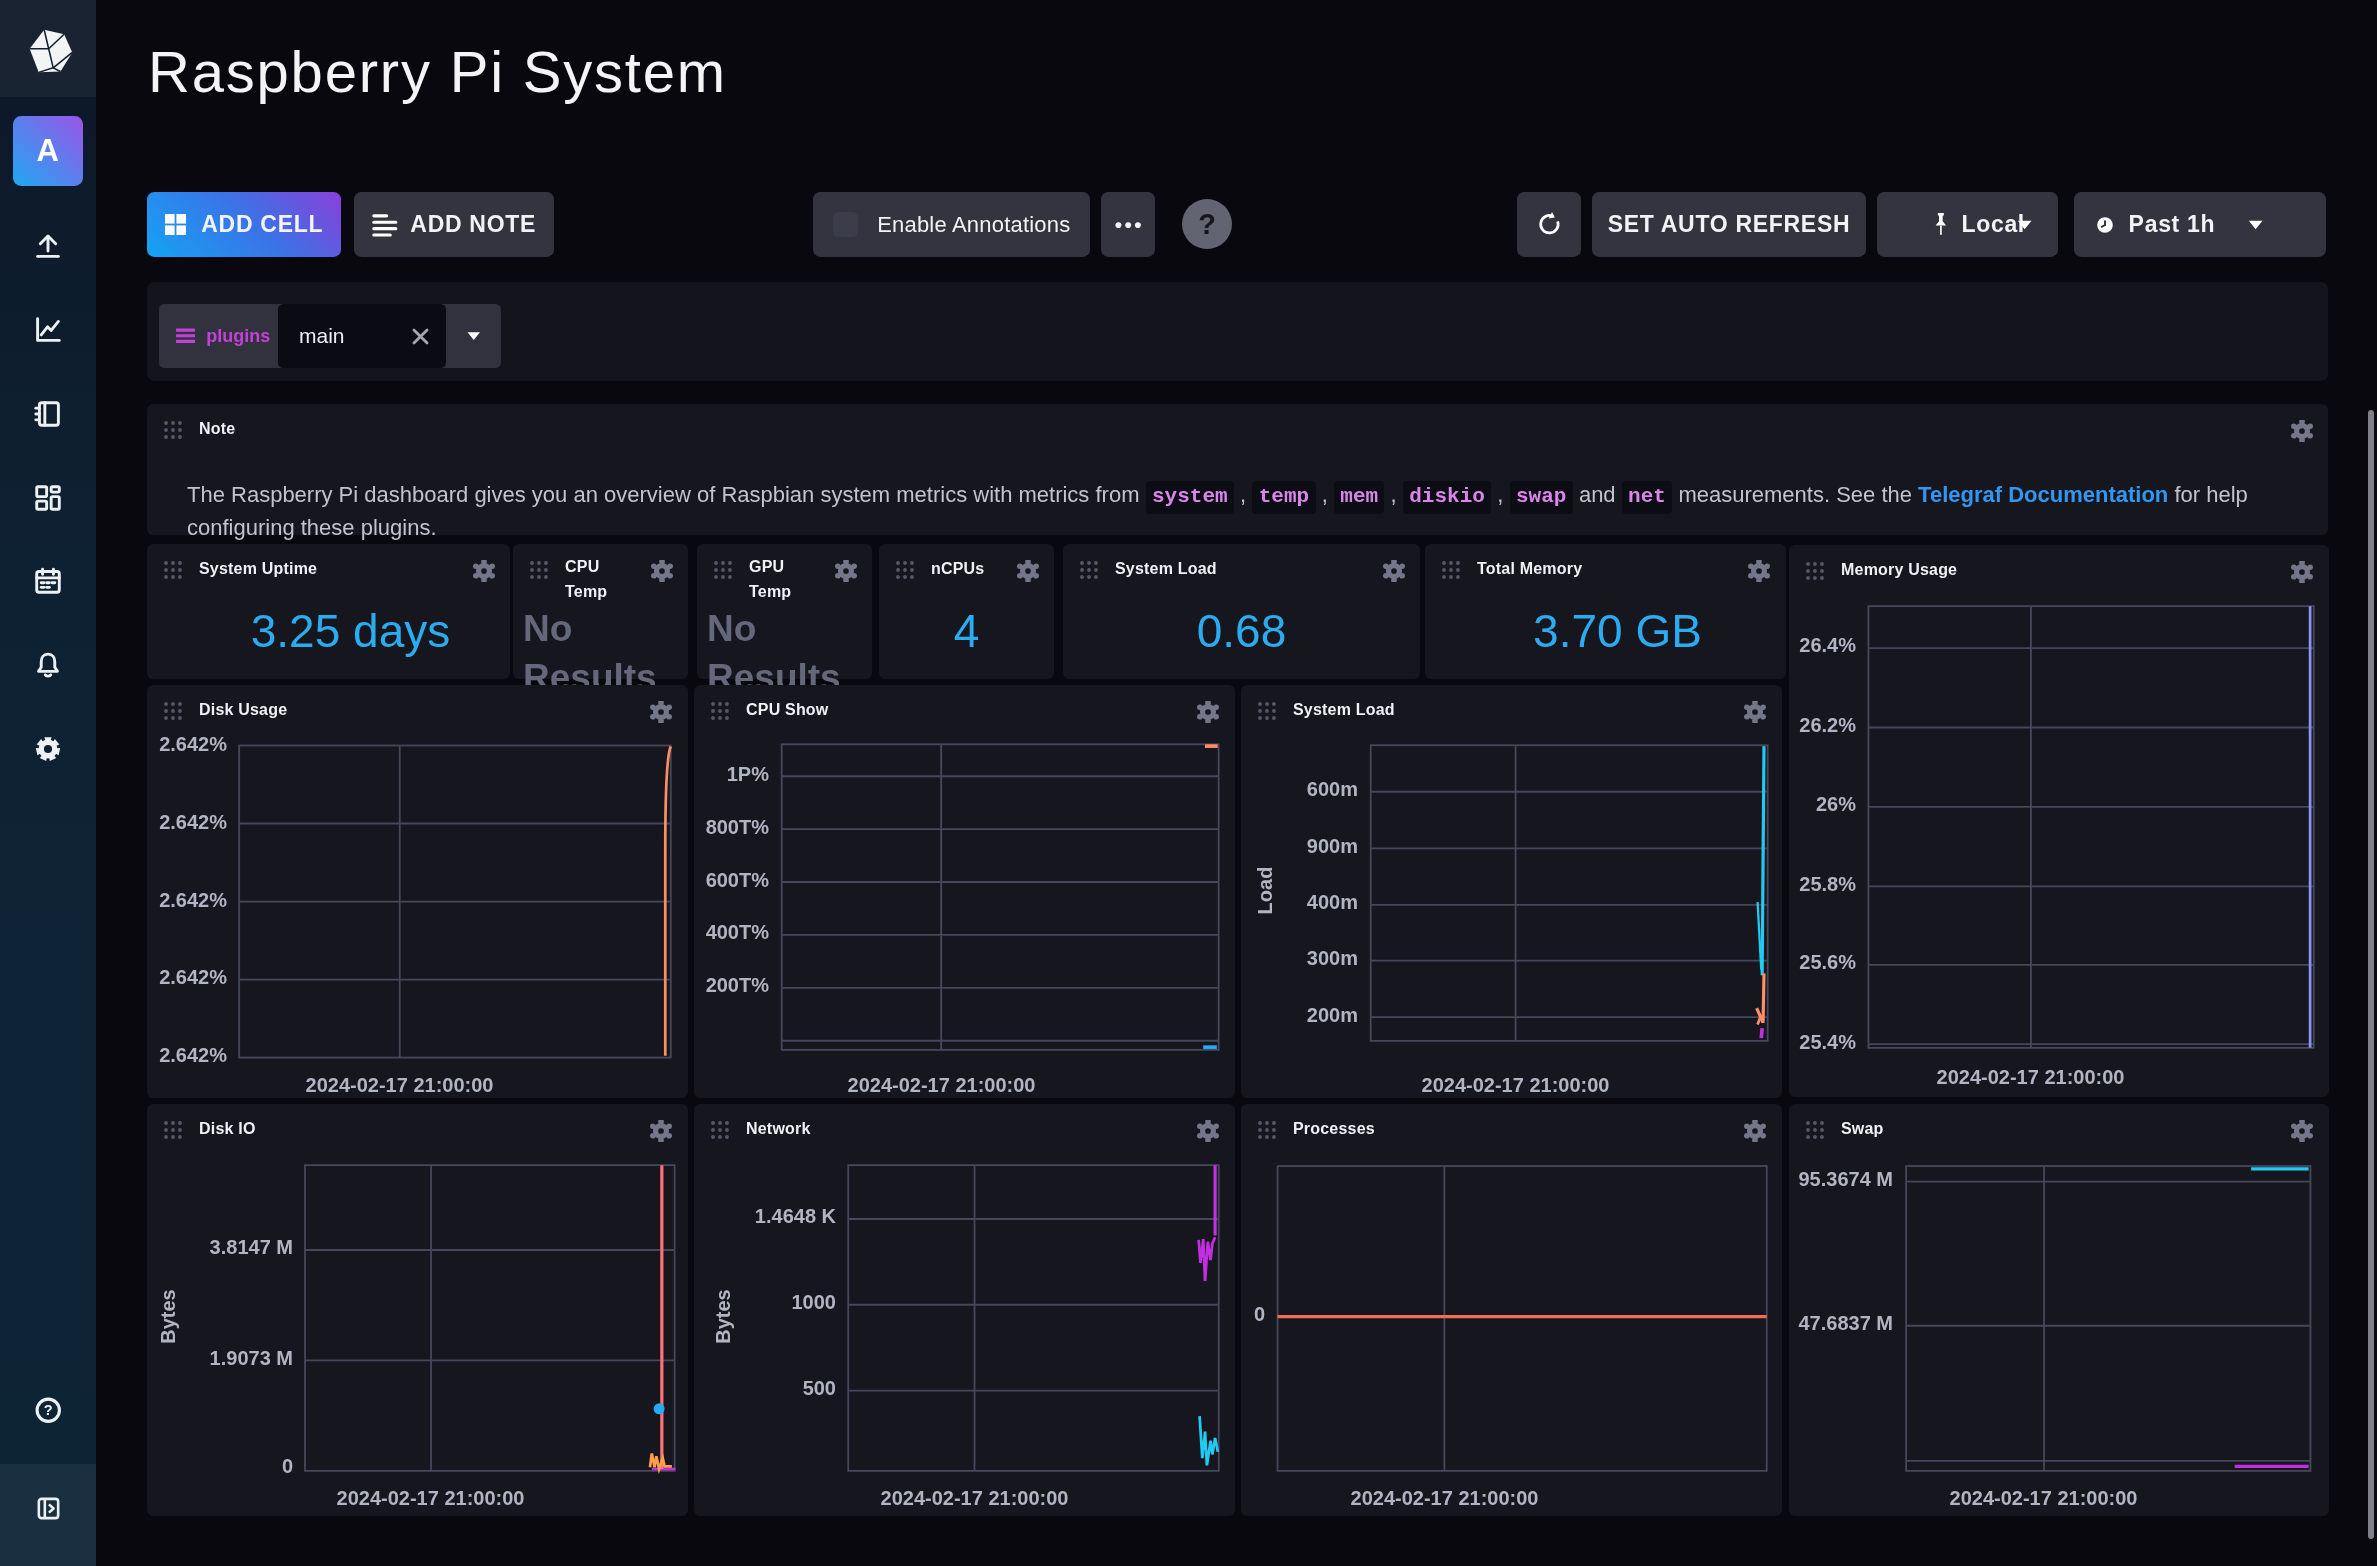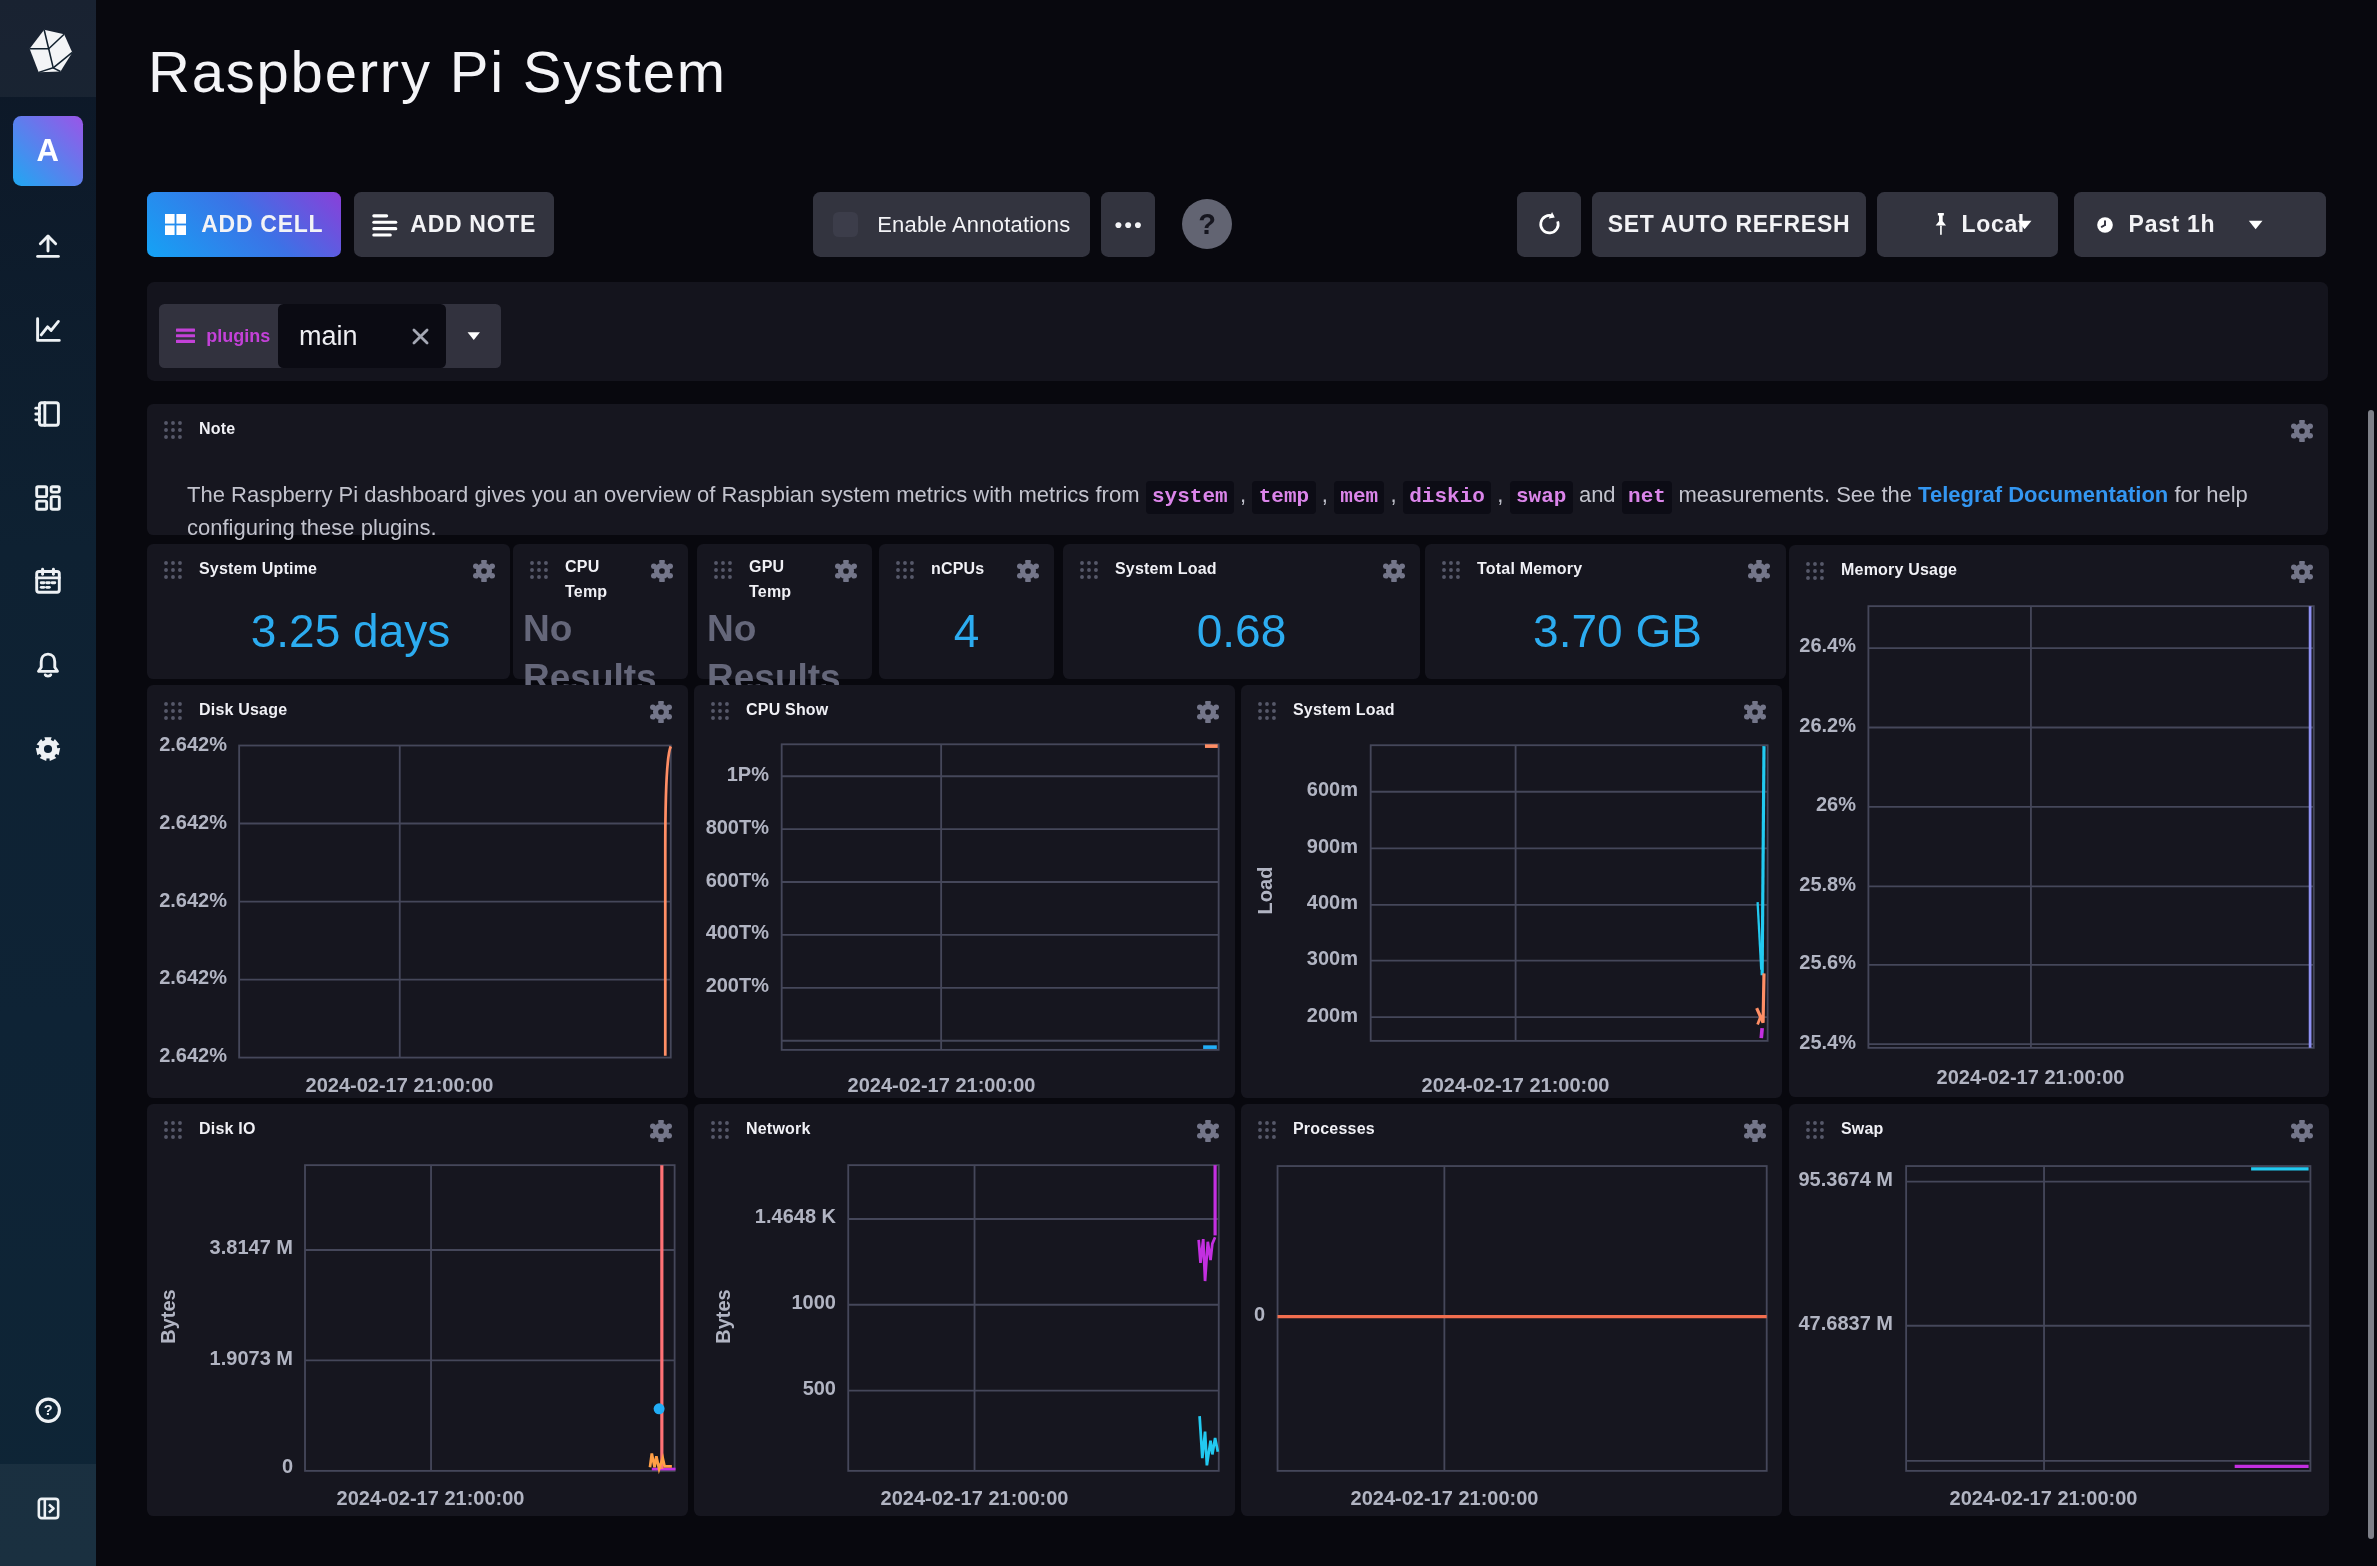--- a/index.html
+++ b/index.html
@@ -149,21 +149,21 @@
         <svg width="19" height="15.5" viewBox="0 0 22 18" style="margin-right:11px;flex:none">
           <g stroke="#c341d8" stroke-width="3.6" stroke-linecap="round">
             <line x1="1" y1="2.5" x2="21" y2="2.5"></line>
             <line x1="1" y1="9" x2="21" y2="9"></line>
             <line x1="1" y1="15.5" x2="21" y2="15.5"></line>
           </g>
         </svg>
         <span style="color:#c341d8;font-weight:bold;font-size:18px">plugins</span>
       </div>
       <div style="width:168px;height:64px;background:#0b0b13;border-radius:5.5px;display:flex;align-items:center;padding:0 16.4px 0 21px;">
-        <span style="color:#eeeef2;font-size:27px;flex:1">main</span>
+        <span style="color:#eeeef2;font-size:21px;flex:1">main</span>
         <svg width="19" height="19" viewBox="0 0 26 26">
           <g stroke="#a4a7b3" stroke-width="3.8" stroke-linecap="round">
             <line x1="4" y1="4" x2="22" y2="22"></line>
             <line x1="22" y1="4" x2="4" y2="22"></line>
           </g>
         </svg>
       </div>
       <div style="width:55px;display:flex;align-items:center;justify-content:center">
         <svg width="15.5" height="12" viewBox="0 0 20 14">
           <path d="M2 2 L10 12 L18 2 Z" fill="#fff"></path>

